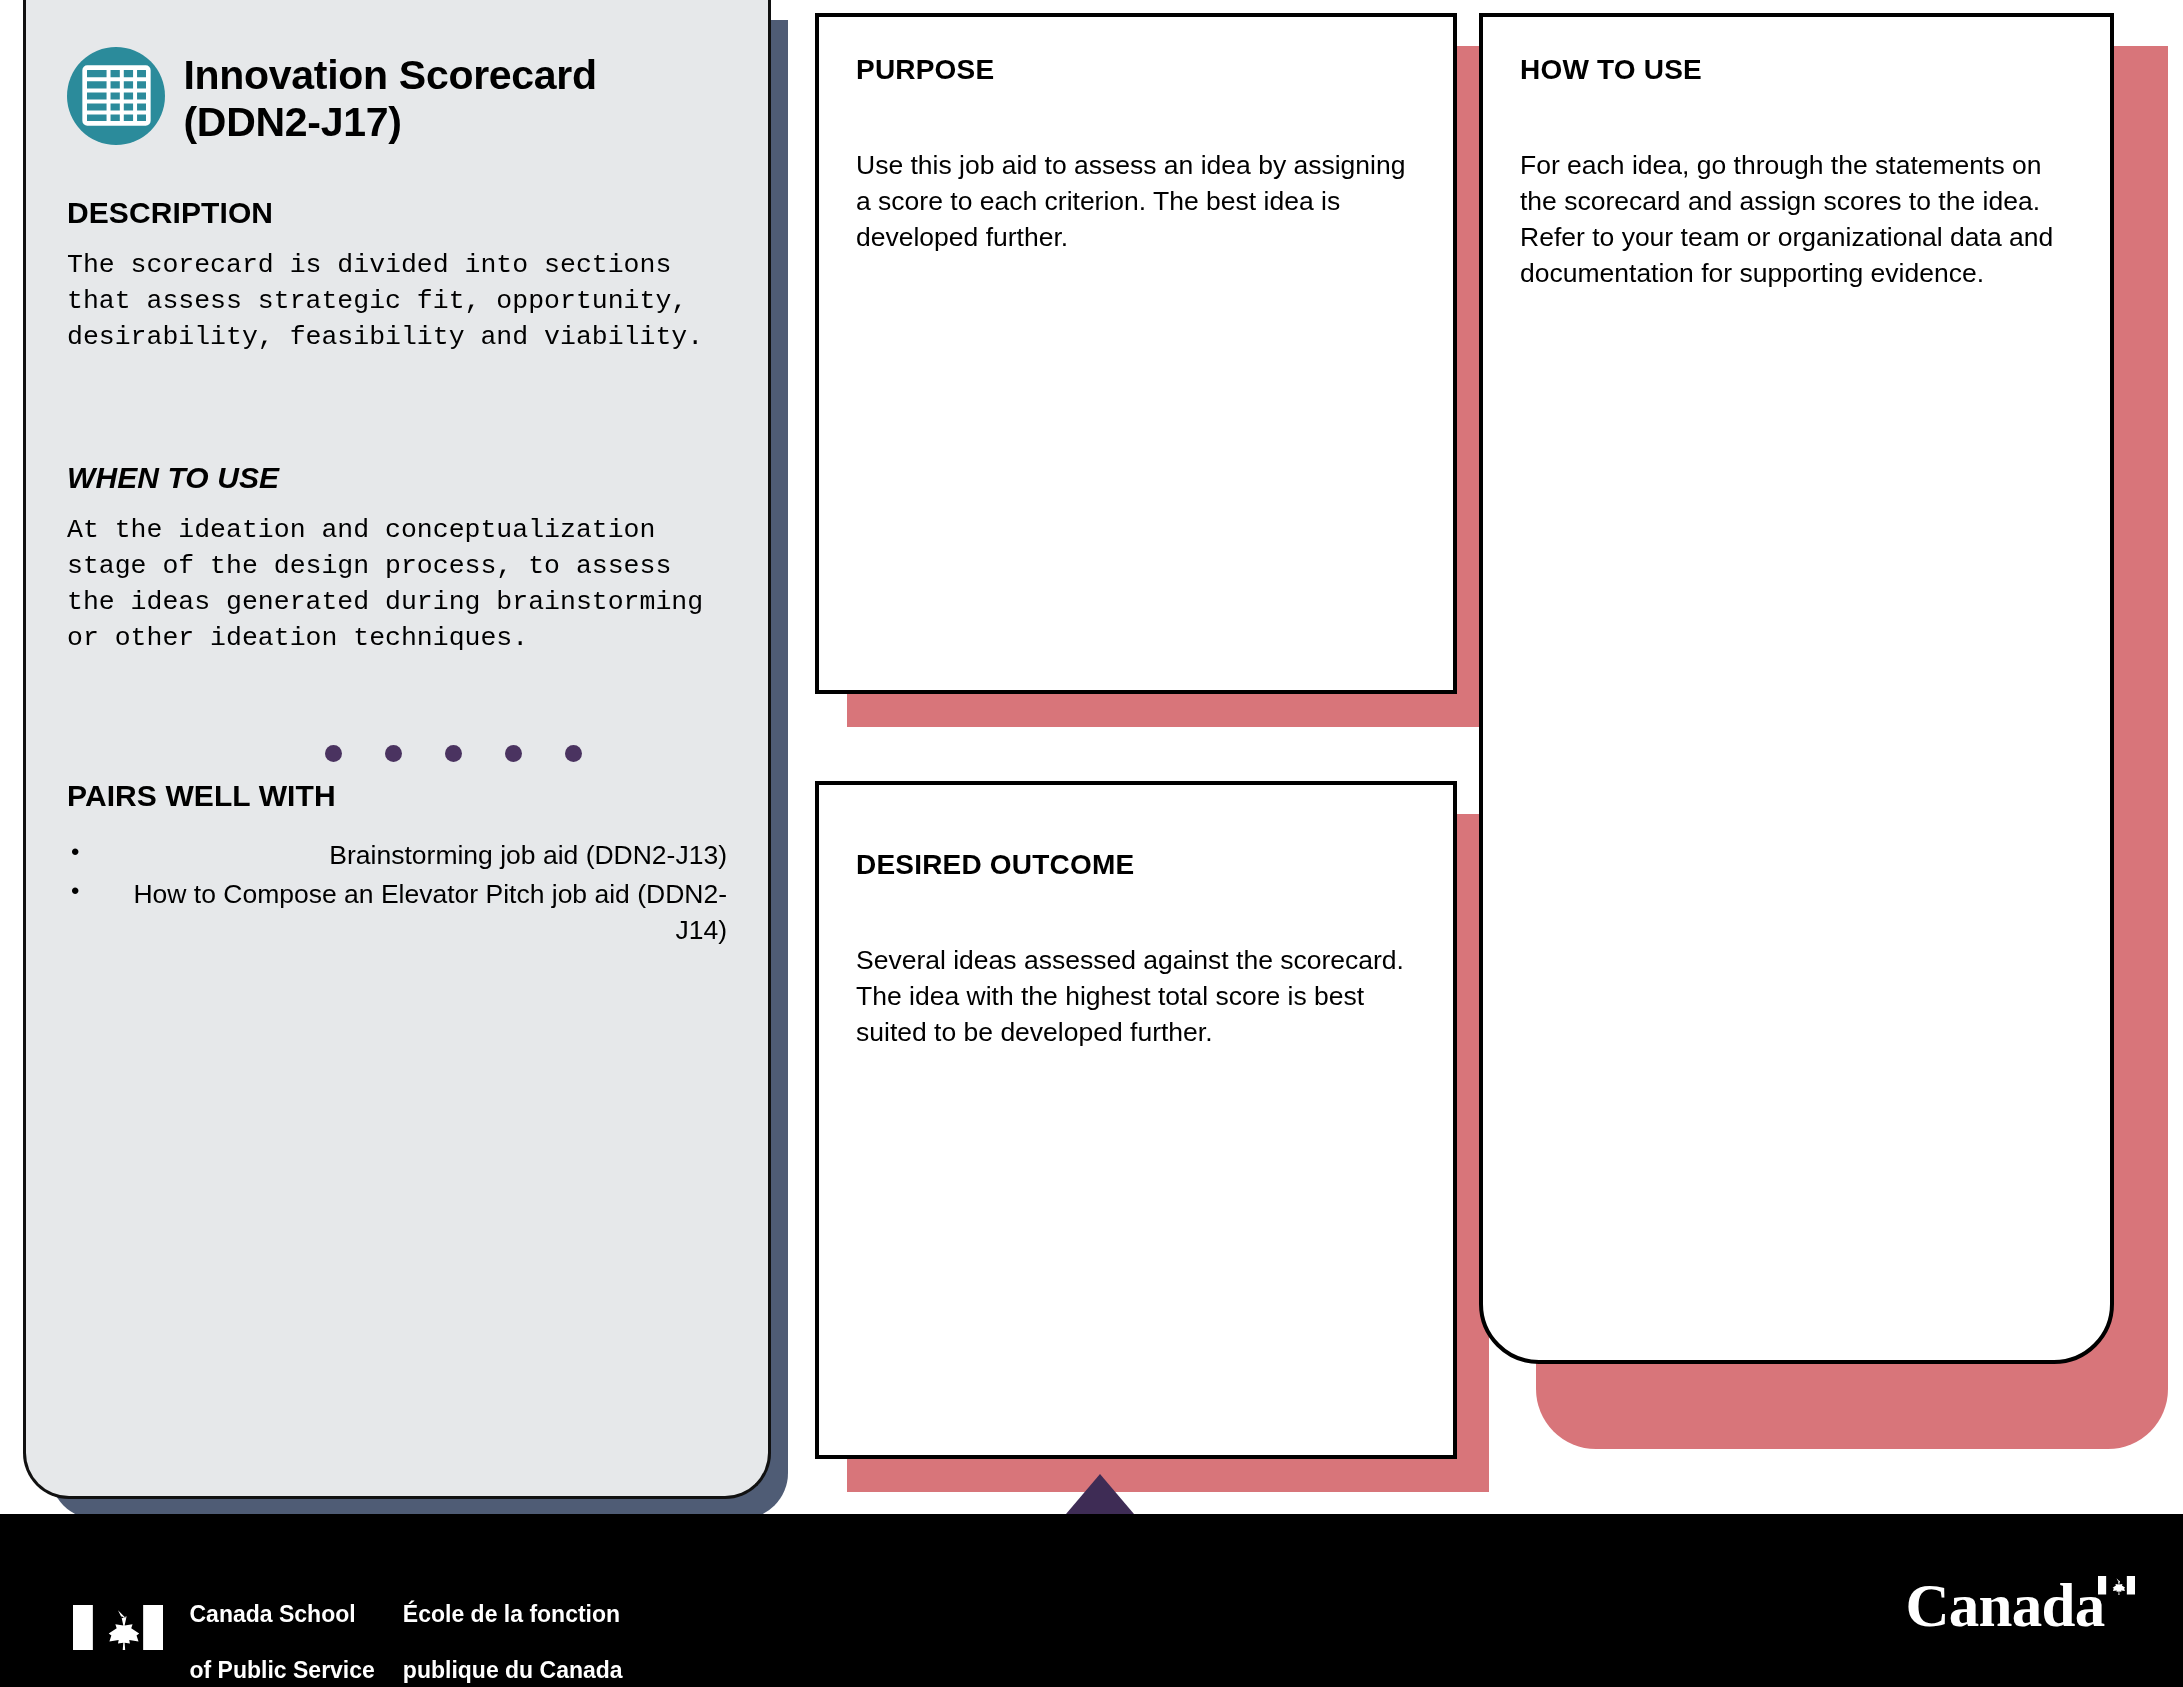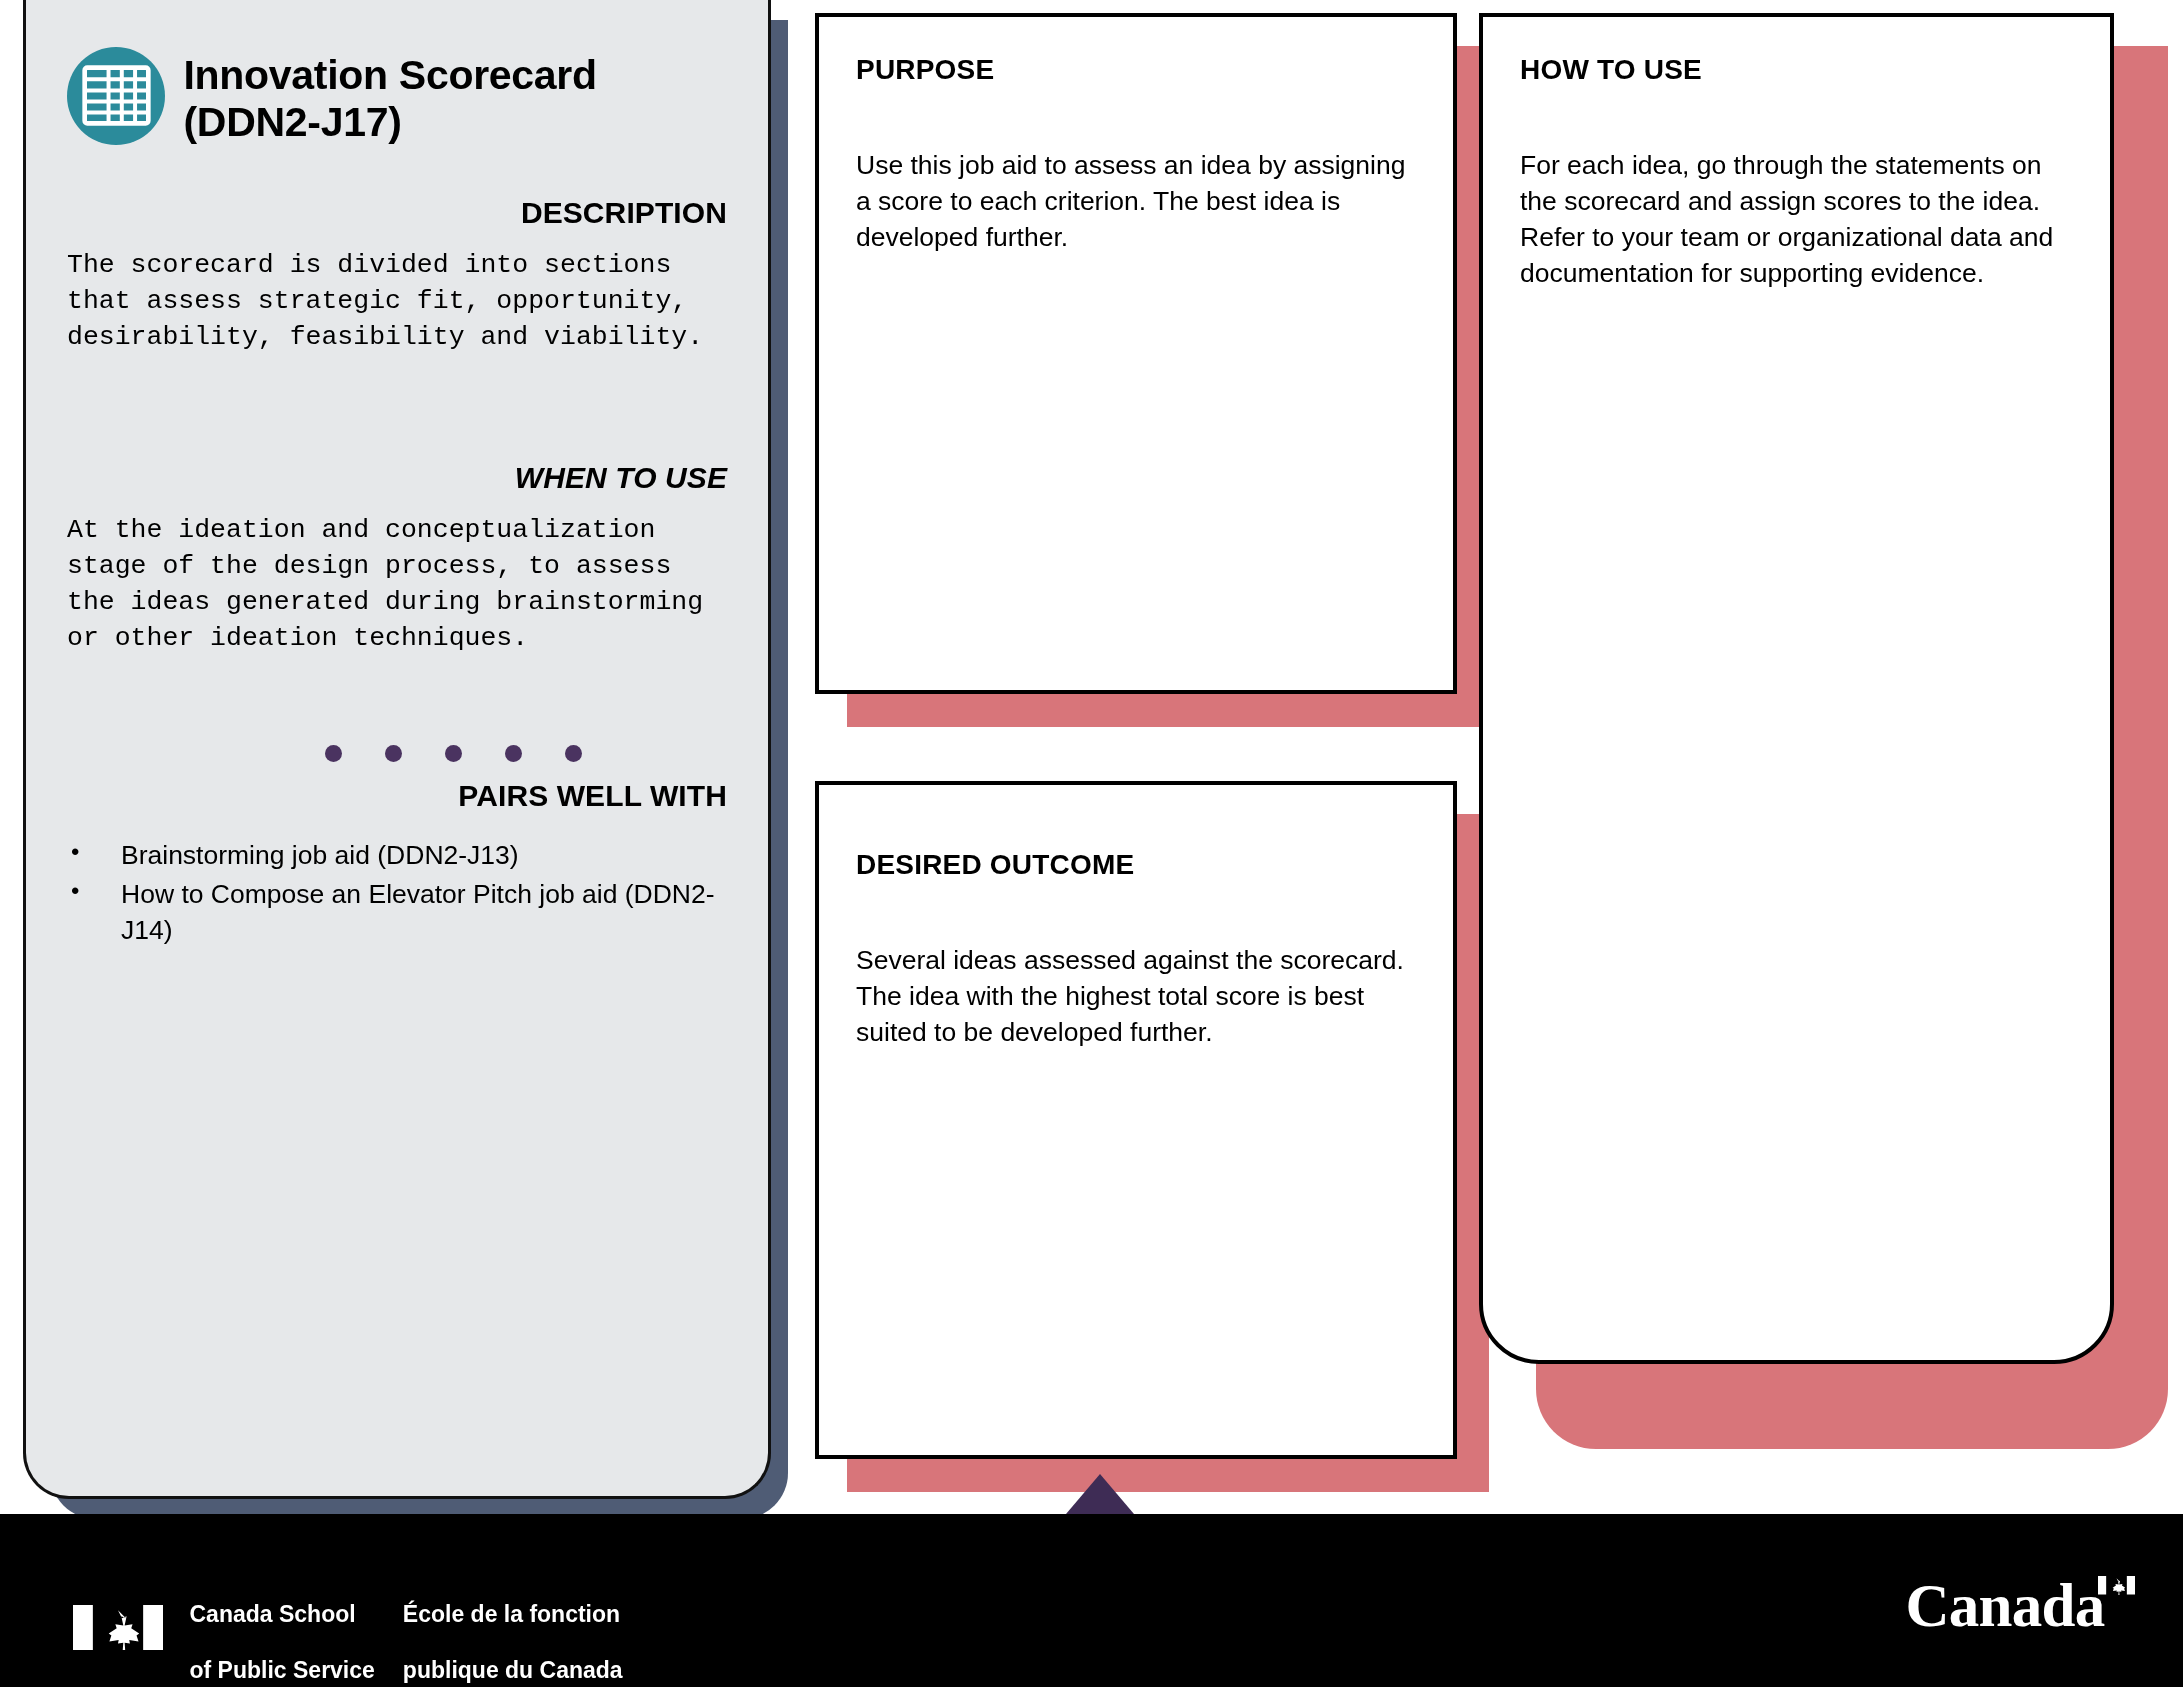--- a/index.html
+++ b/index.html
@@ -69,21 +69,20 @@
     color: #000000;
     letter-spacing: -0.3px;
     padding-top: 5.3px;
   }
 
   .sb-heading {
     font-size: 30px;
     font-weight: bold;
     color: #000000;
     letter-spacing: 0.1px;
-    text-align: right;
   }
 
   .sb-body {
     font-size: 26.5px;
     line-height: 1.36;
     color: #000000;
     font-family: Liberation Mono, monospace;
   }
 
   #desc-heading { margin-top: 49px; }
@@ -111,20 +110,21 @@
     margin-top: 24px;
     list-style: none;
   }
   #pairs-list li {
     position: relative;
     font-size: 26.5px;
     line-height: 1.36;
     color: #000000;
     padding-left: 54px;
     margin-bottom: 2.6px;
+    text-align: right;
   }
   #pairs-list li::before {
     content: "\2022";
     position: absolute;
     left: 4px;
     top: -1.3px;
     font-size: 24px;
   }
 
   

